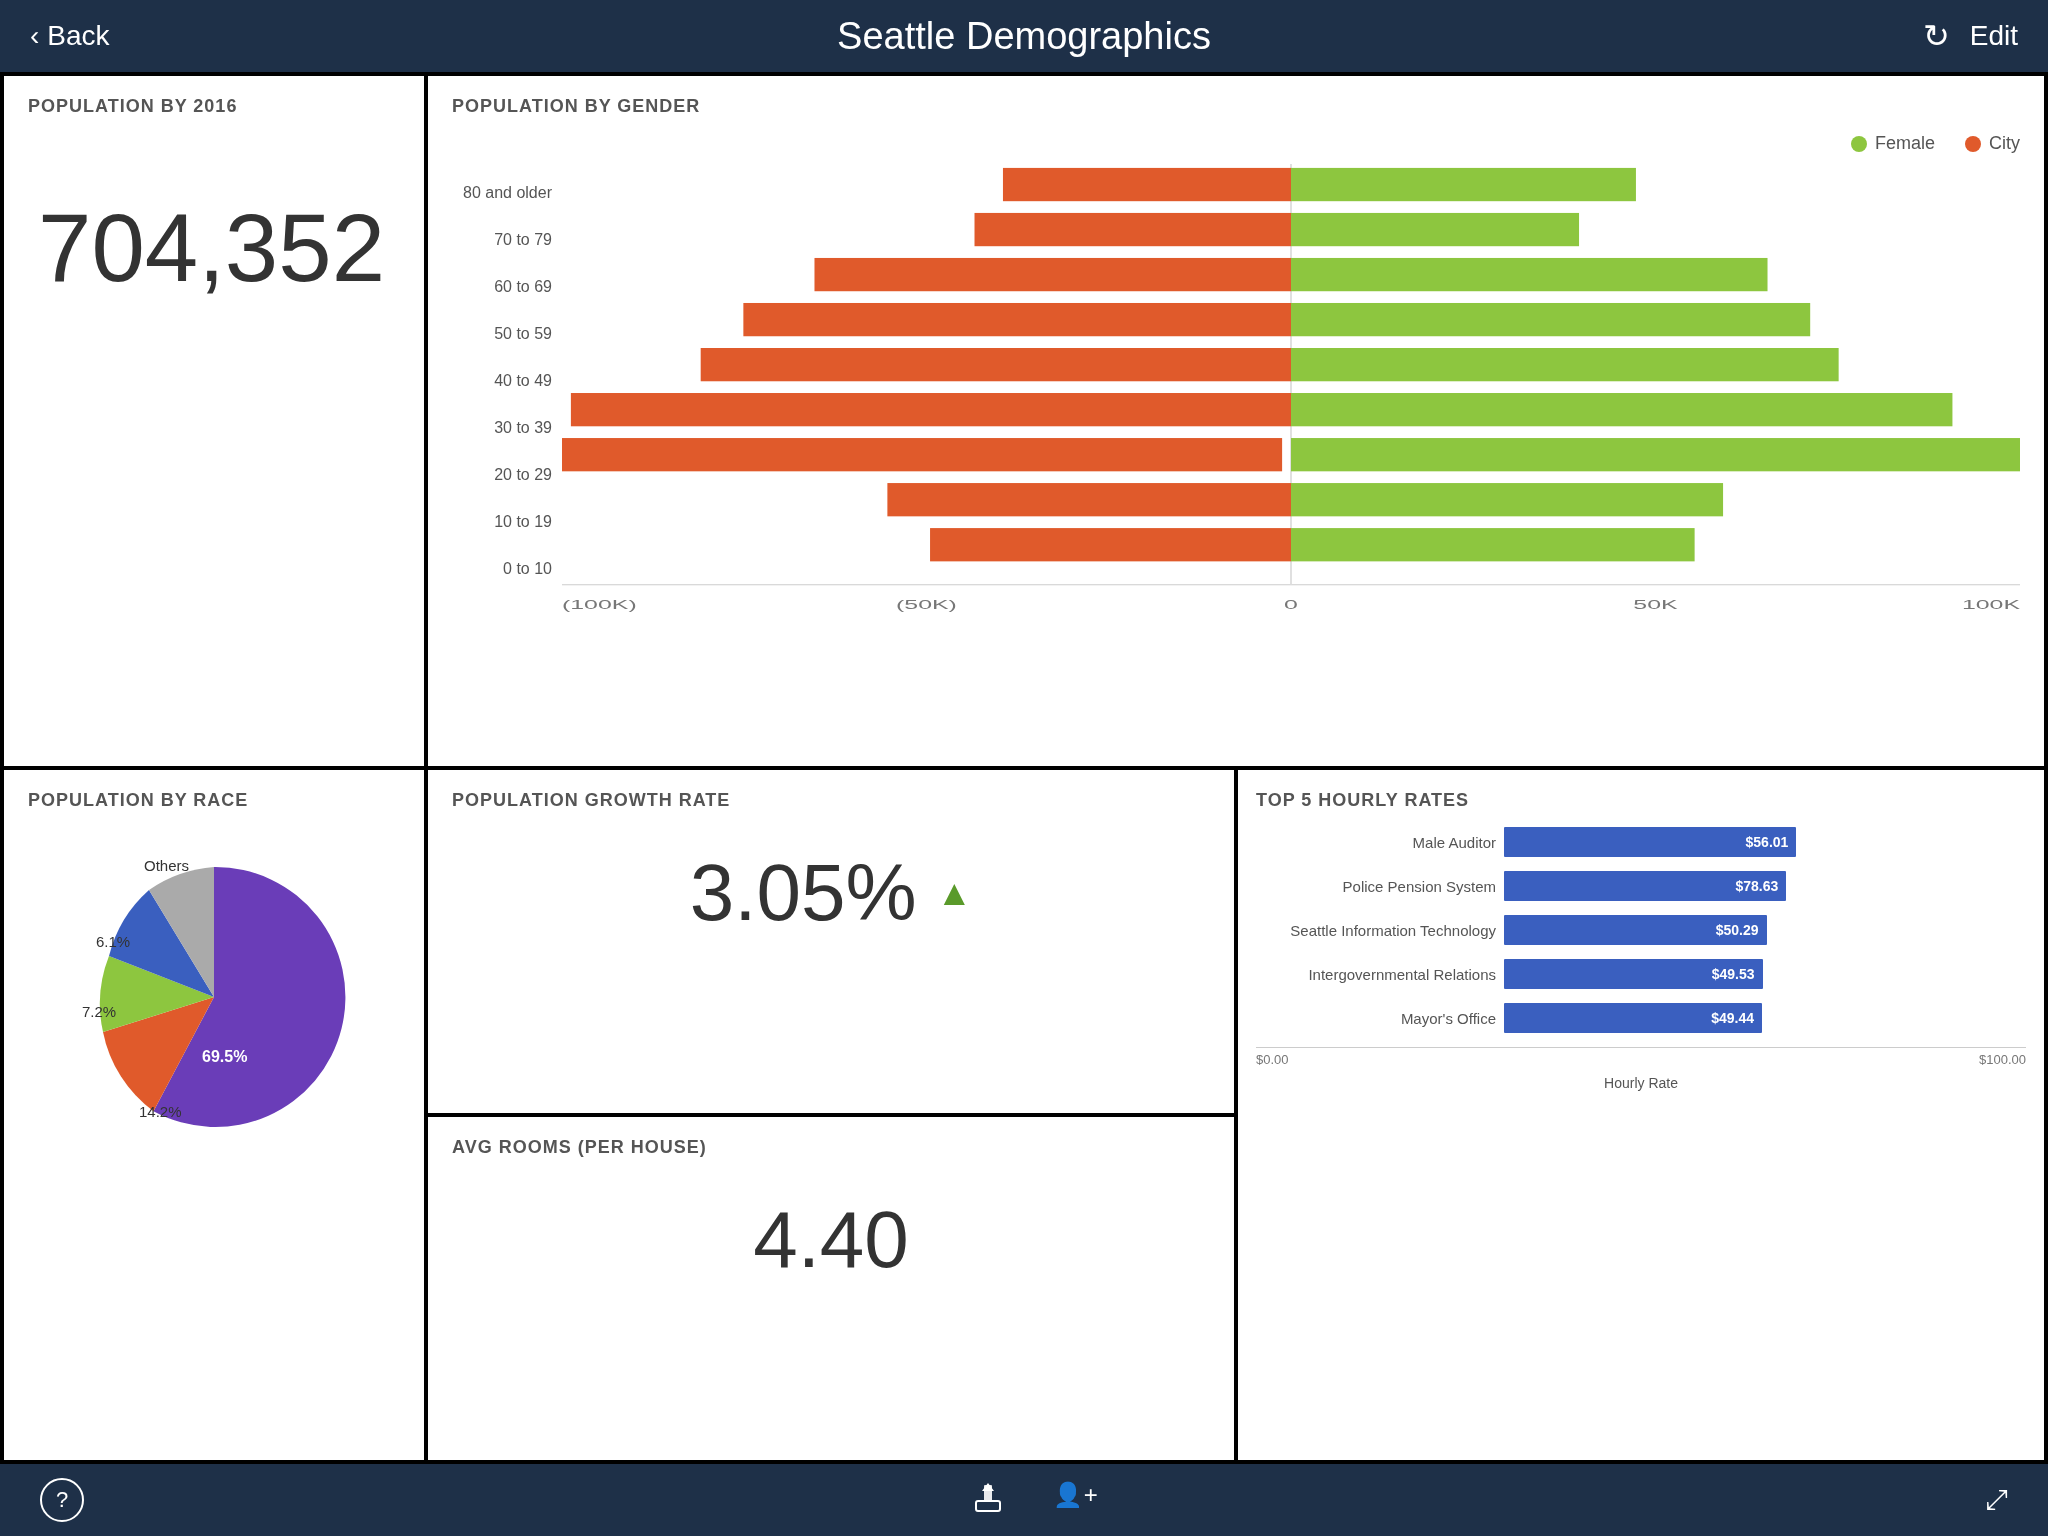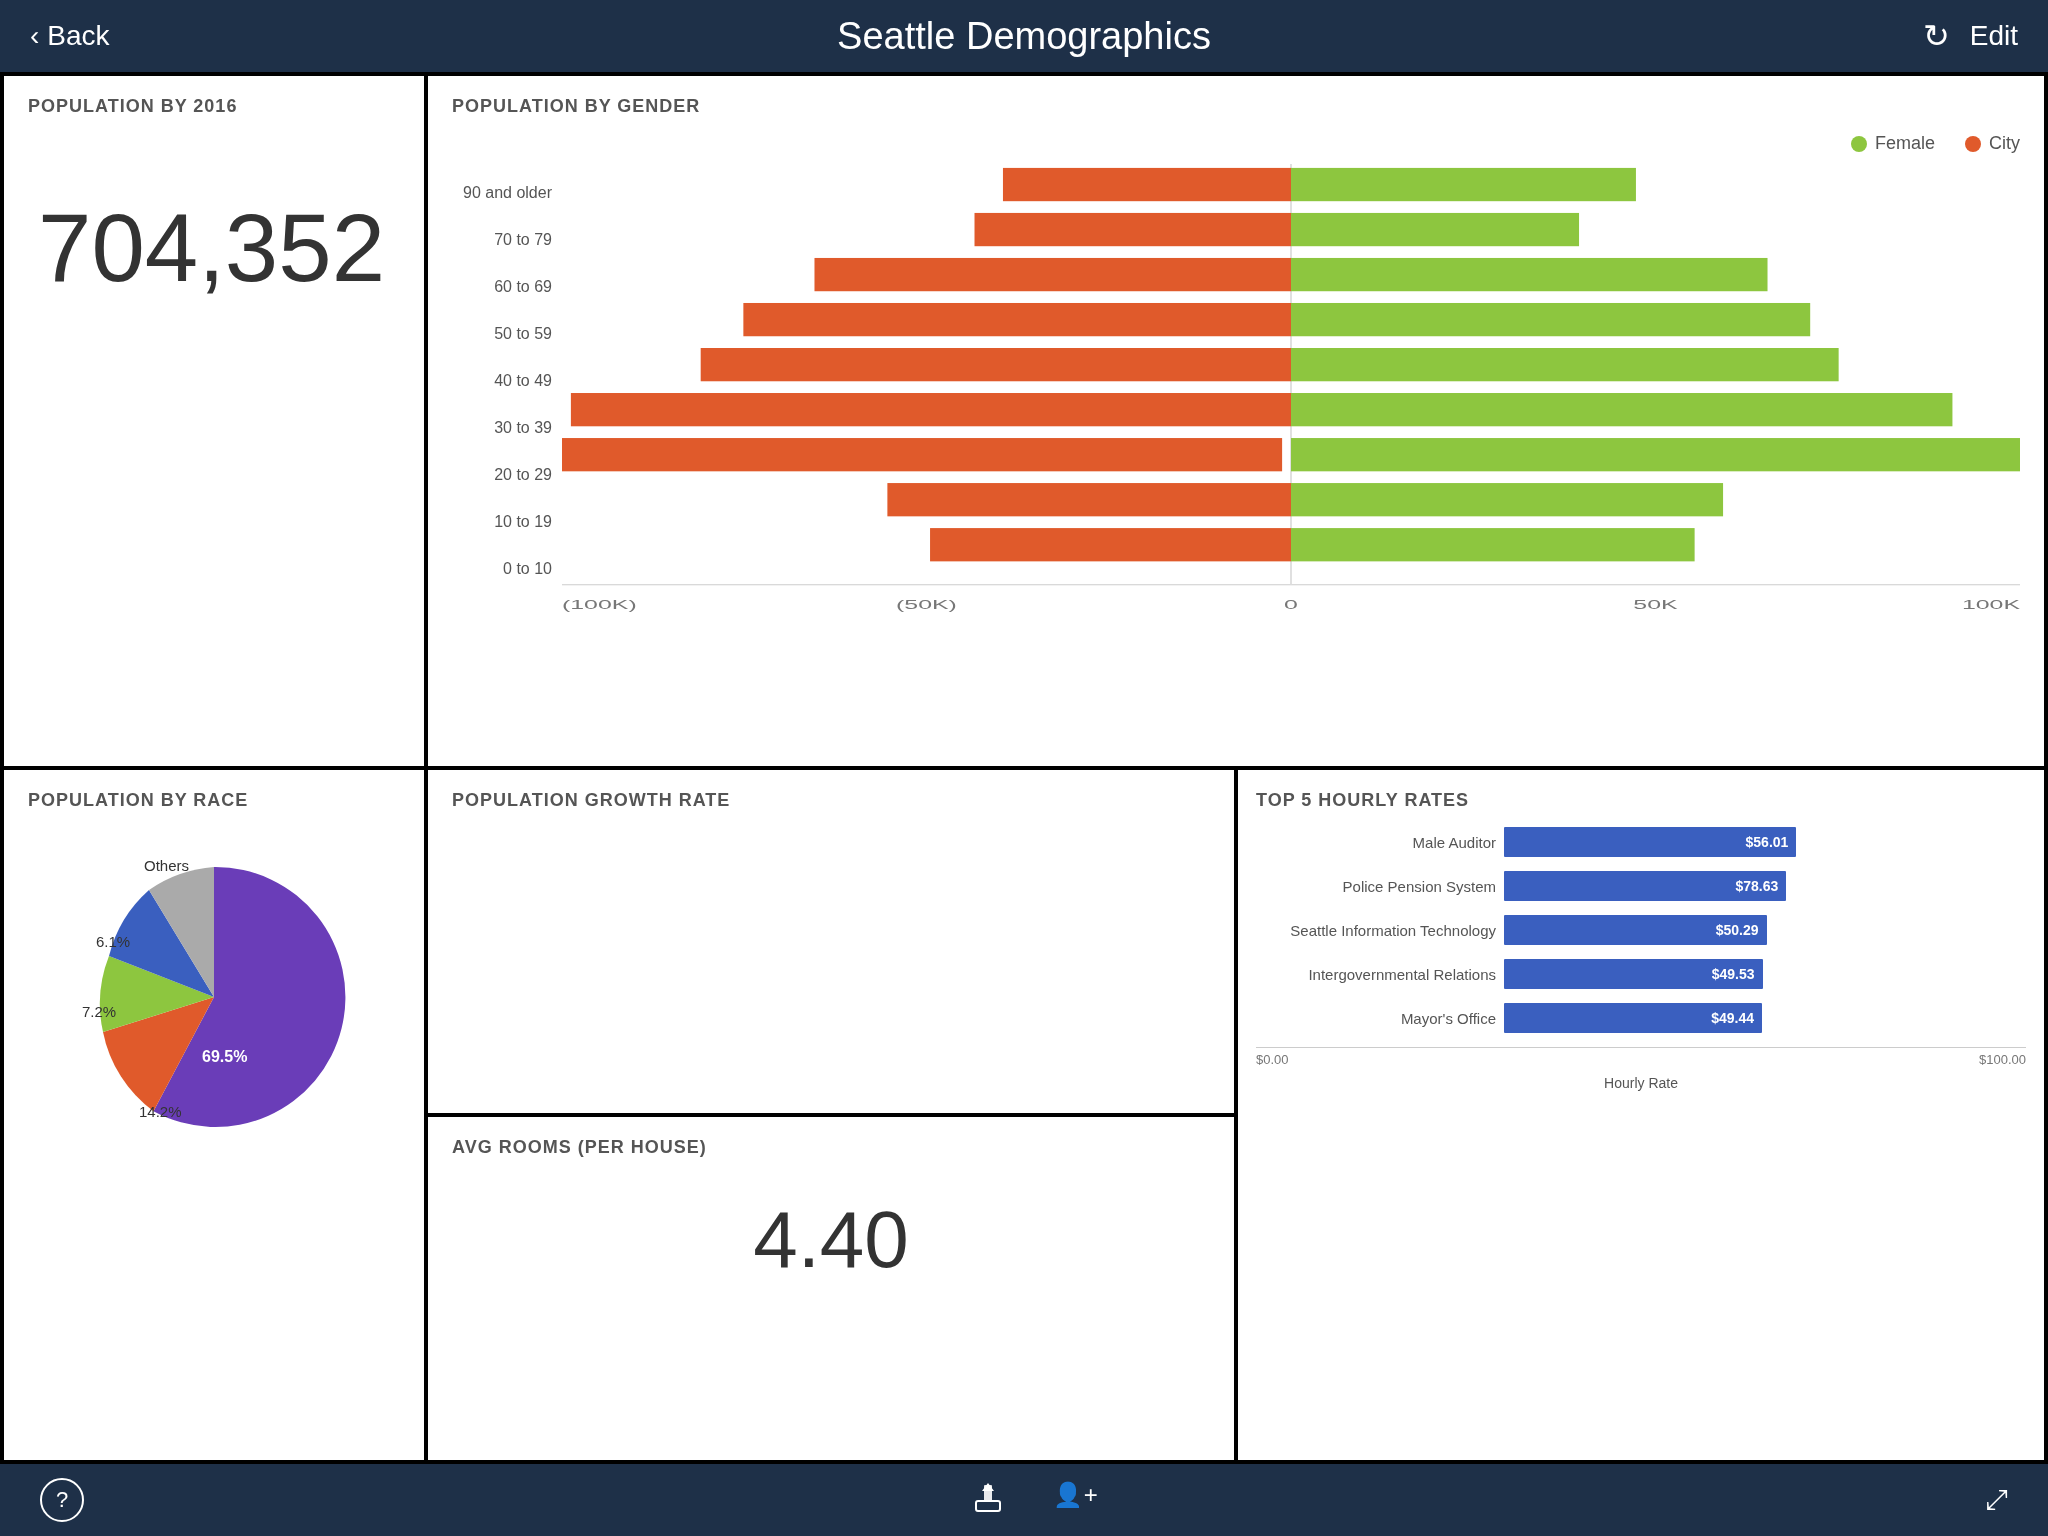--- a/index.html
+++ b/index.html
@@ -283,21 +283,21 @@
         <span>Female</span>
       </div>
       <div class="legend-item">
         <div class="legend-dot dot-male"></div>
         <span>City</span>
       </div>
     </div>
 
     <div class="pyramid-container">
       <div class="pyramid-labels">
-        <div>90 and older</div>
+        <div>80 and older</div>
         <div>70 to 79</div>
         <div>60 to 69</div>
         <div>50 to 59</div>
         <div>40 to 49</div>
         <div>30 to 39</div>
         <div>20 to 29</div>
         <div>10 to 19</div>
         <div>0 to 10</div>
       </div>
       <div style="flex:1; position:relative;">
@@ -366,20 +366,24 @@
         <text x="52" y="120" font-size="15" fill="#333">6.1%</text>
         <text x="100" y="44" font-size="15" fill="#333">Others</text>
       </svg>
     </div>
   </div>
 
   <div class="bottom-right">
 
     <div class="pop-growth">
       <div class="card-title">POPULATION GROWTH RATE</div>
+      <div class="growth-value-container">
+        <div class="growth-value">3.05%</div>
+        <div class="growth-arrow">▲</div>
+      </div>
     </div>
 
     <div class="top-hourly" style="grid-row: 1 / 3;">
       <div class="card-title">TOP 5 HOURLY RATES</div>
       <div class="hourly-chart" id="hourly-chart-container">
 
       <div class="hourly-row">
             <div class="hourly-label">Male Auditor</div>
             <div class="hourly-bar-container">
               <div class="hourly-bar" style="width: 56.01%;">

